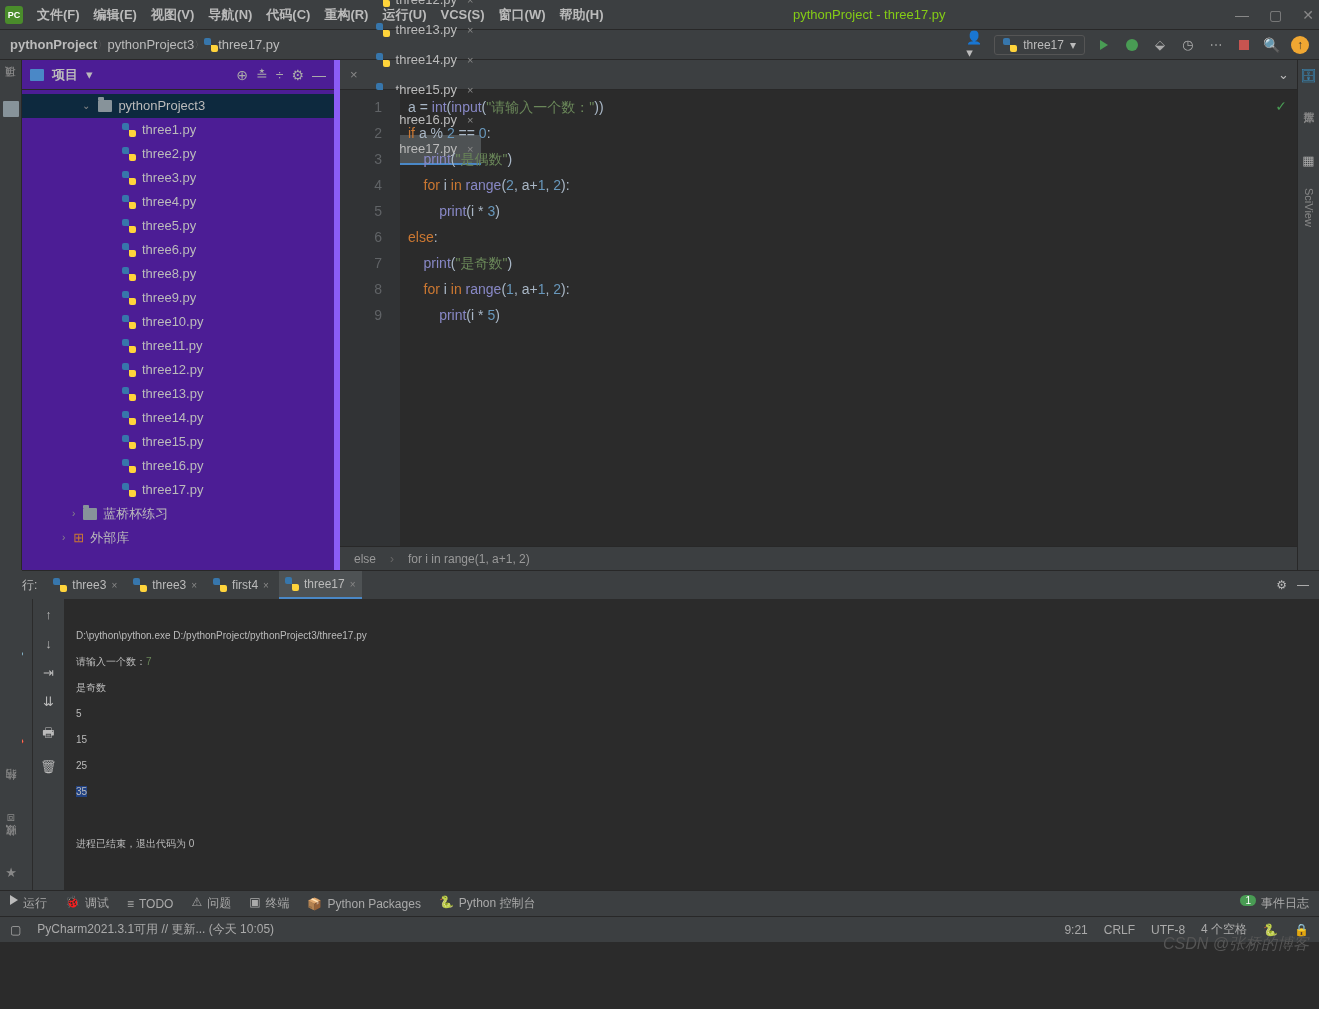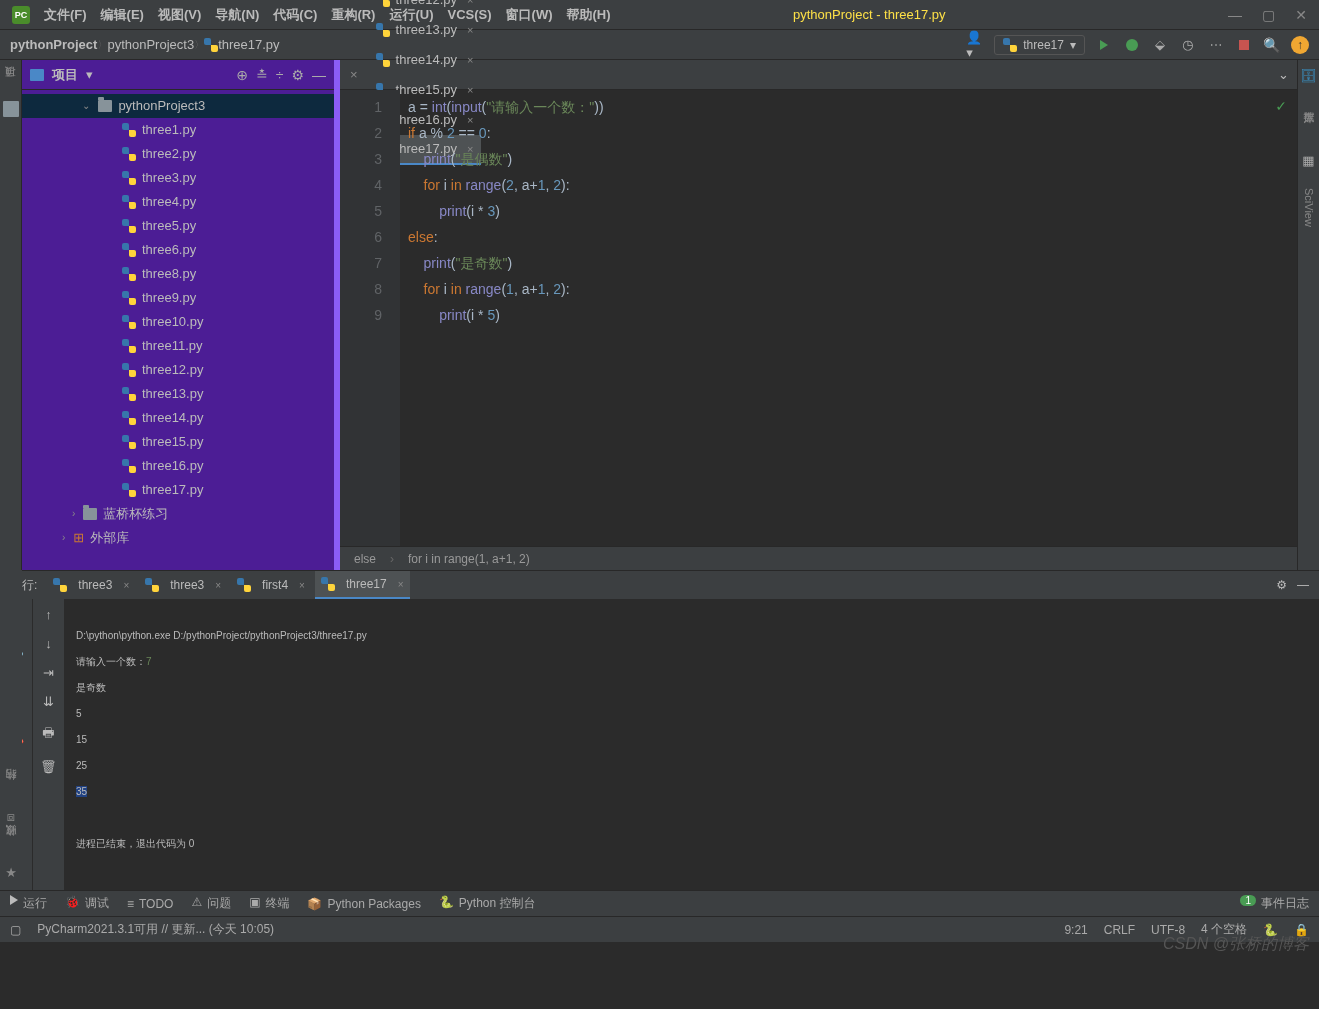--- a/index.html
+++ b/index.html
@@ -1,20 +1,20 @@
 <!DOCTYPE html>
 <html><head>
 <meta charset="utf-8">
 <style>
 * { margin: 0; padding: 0; box-sizing: border-box; font-family: "Microsoft YaHei", sans-serif; }
 body { background: #2b2b2b; color: #bbb; font-size: 13px; overflow: hidden; width: 1319px; height: 1009px; position: relative; }
-.titlebar { height: 30px; background: #3c3f41; display: flex; align-items: center; padding: 0 12px; gap: 14px; border-bottom: 1px solid #282828; }
+.titlebar { height: 30px; background: #3c3f41; display: flex; align-items: center; padding: 0 5px; gap: 14px; border-bottom: 1px solid #282828; }
 .titlebar .icon { width: 18px; height: 18px; background: #4a8c2b; border-radius: 3px; display: flex; align-items: center; justify-content: center; font-size: 9px; color: #fff; font-weight: bold; }
 .titlebar .menu-item { color: #bbb; font-size: 13px; cursor: pointer; font-weight: bold; }
-.titlebar .title { flex: 1; text-align: center; color: #fde047; margin-left: -100px; }
+.titlebar .title { flex: 1; text-align: center; color: #84cc16; margin-left: -100px; }
 .titlebar .winbtns { display: flex; gap: 20px; color: #888; }
 .titlebar .winbtn { cursor: pointer; font-size: 14px; }
 .toolbar { height: 30px; background: #3c3f41; display: flex; align-items: center; padding: 0 10px; gap: 6px; border-bottom: 1px solid #282828; }
 .breadcrumb { display: flex; align-items: center; flex: 1; font-size: 13px; }
 .breadcrumb .crumb { color: #bbb; cursor: pointer; }
 .breadcrumb .sep { color: #666; font-size: 10px; }
 .toolbar-right { display: flex; align-items: center; gap: 10px; }
 .run-config { background: #3c3f41; border: 1px solid #555; border-radius: 3px; padding: 2px 8px; display: flex; align-items: center; gap: 6px; font-size: 12px; cursor: pointer; }
 .tbtn { width: 18px; height: 18px; cursor: pointer; display: flex; align-items: center; justify-content: center; }
 .main { display: flex; height: 510px; }
@@ -51,21 +51,21 @@
 .num { color: #6897bb; }
 .par { color: #a9b7c6; }
 .nm { color: #a9b7c6; }
 .op { color: #a9b7c6; }
 .check { position: absolute; right: 10px; top: 8px; color: #499c54; font-size: 14px; }
 .breadcrumb-bar { height: 24px; background: #3c3f41; padding: 0 14px; display: flex; align-items: center; gap: 14px; color: #999; font-size: 12px; border-top: 1px solid #282828; }
 .right-rail { width: 22px; background: #3c3f41; border-left: 1px solid #282828; display: flex; flex-direction: column; align-items: center; padding-top: 8px; gap: 20px; }
 .right-rail .vtext { writing-mode: vertical-rl; font-size: 11px; color: #888; cursor: pointer; }
 .run-panel { height: 320px; background: #2b2b2b; border-top: 1px solid #282828; display: flex; flex-direction: column; }
 .run-header { height: 28px; background: #3c3f41; display: flex; align-items: center; padding: 0 10px; gap: 10px; font-size: 12px; }
-.run-header .rtab { display: flex; align-items: center; gap: 11px; padding: 0 6px; cursor: pointer; height: 28px; }
+.run-header .rtab { display: flex; align-items: center; gap: 5px; padding: 0 6px; cursor: pointer; height: 28px; }
 .run-header .rtab.active { border-bottom: 2px solid #4a88c7; background: #4e5254; }
 .run-header .close { color: #888; font-size: 10px; }
 .run-header .spacer { flex: 1; }
 .run-body { flex: 1; display: flex; }
 .run-toolbar { width: 32px; background: #3c3f41; display: flex; flex-direction: column; align-items: center; padding: 8px 0; gap: 14px; }
 .run-toolbar .rbtn { width: 18px; height: 18px; cursor: pointer; color: #aaa; display: flex; align-items: center; justify-content: center; font-size: 14px; }
 .run-toolbar2 { width: 32px; background: #3c3f41; display: flex; flex-direction: column; align-items: center; padding: 8px 0; gap: 14px; border-left: 1px solid #2b2b2b; }
 .console { flex: 1; padding: 24px 12px; font-family: 'Consolas', monospace; font-size: 10px; line-height: 26px; color: #bbb; white-space: pre-wrap; }
 .console .hl { background: #214283; }
 .console .inp { color: #6a8759; }

